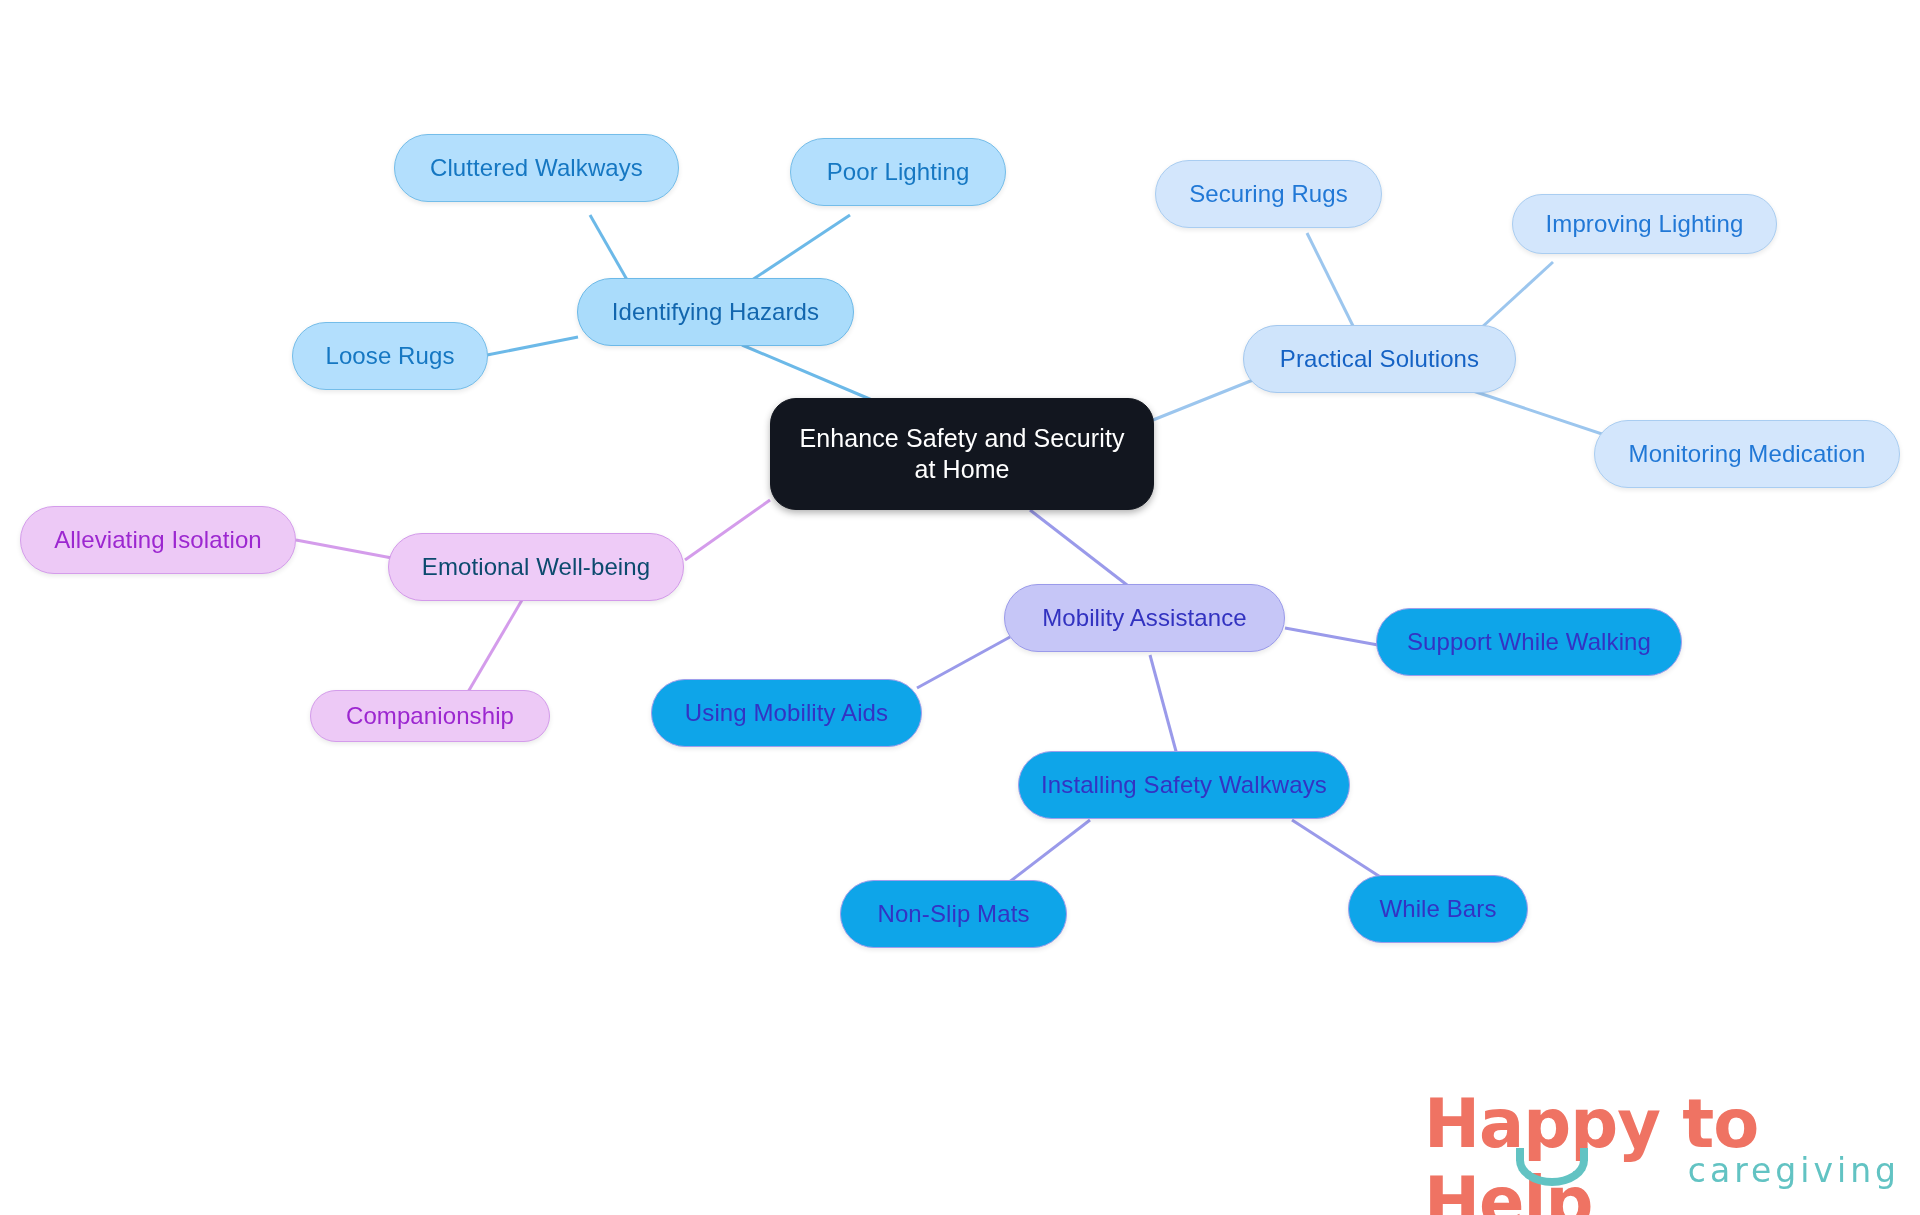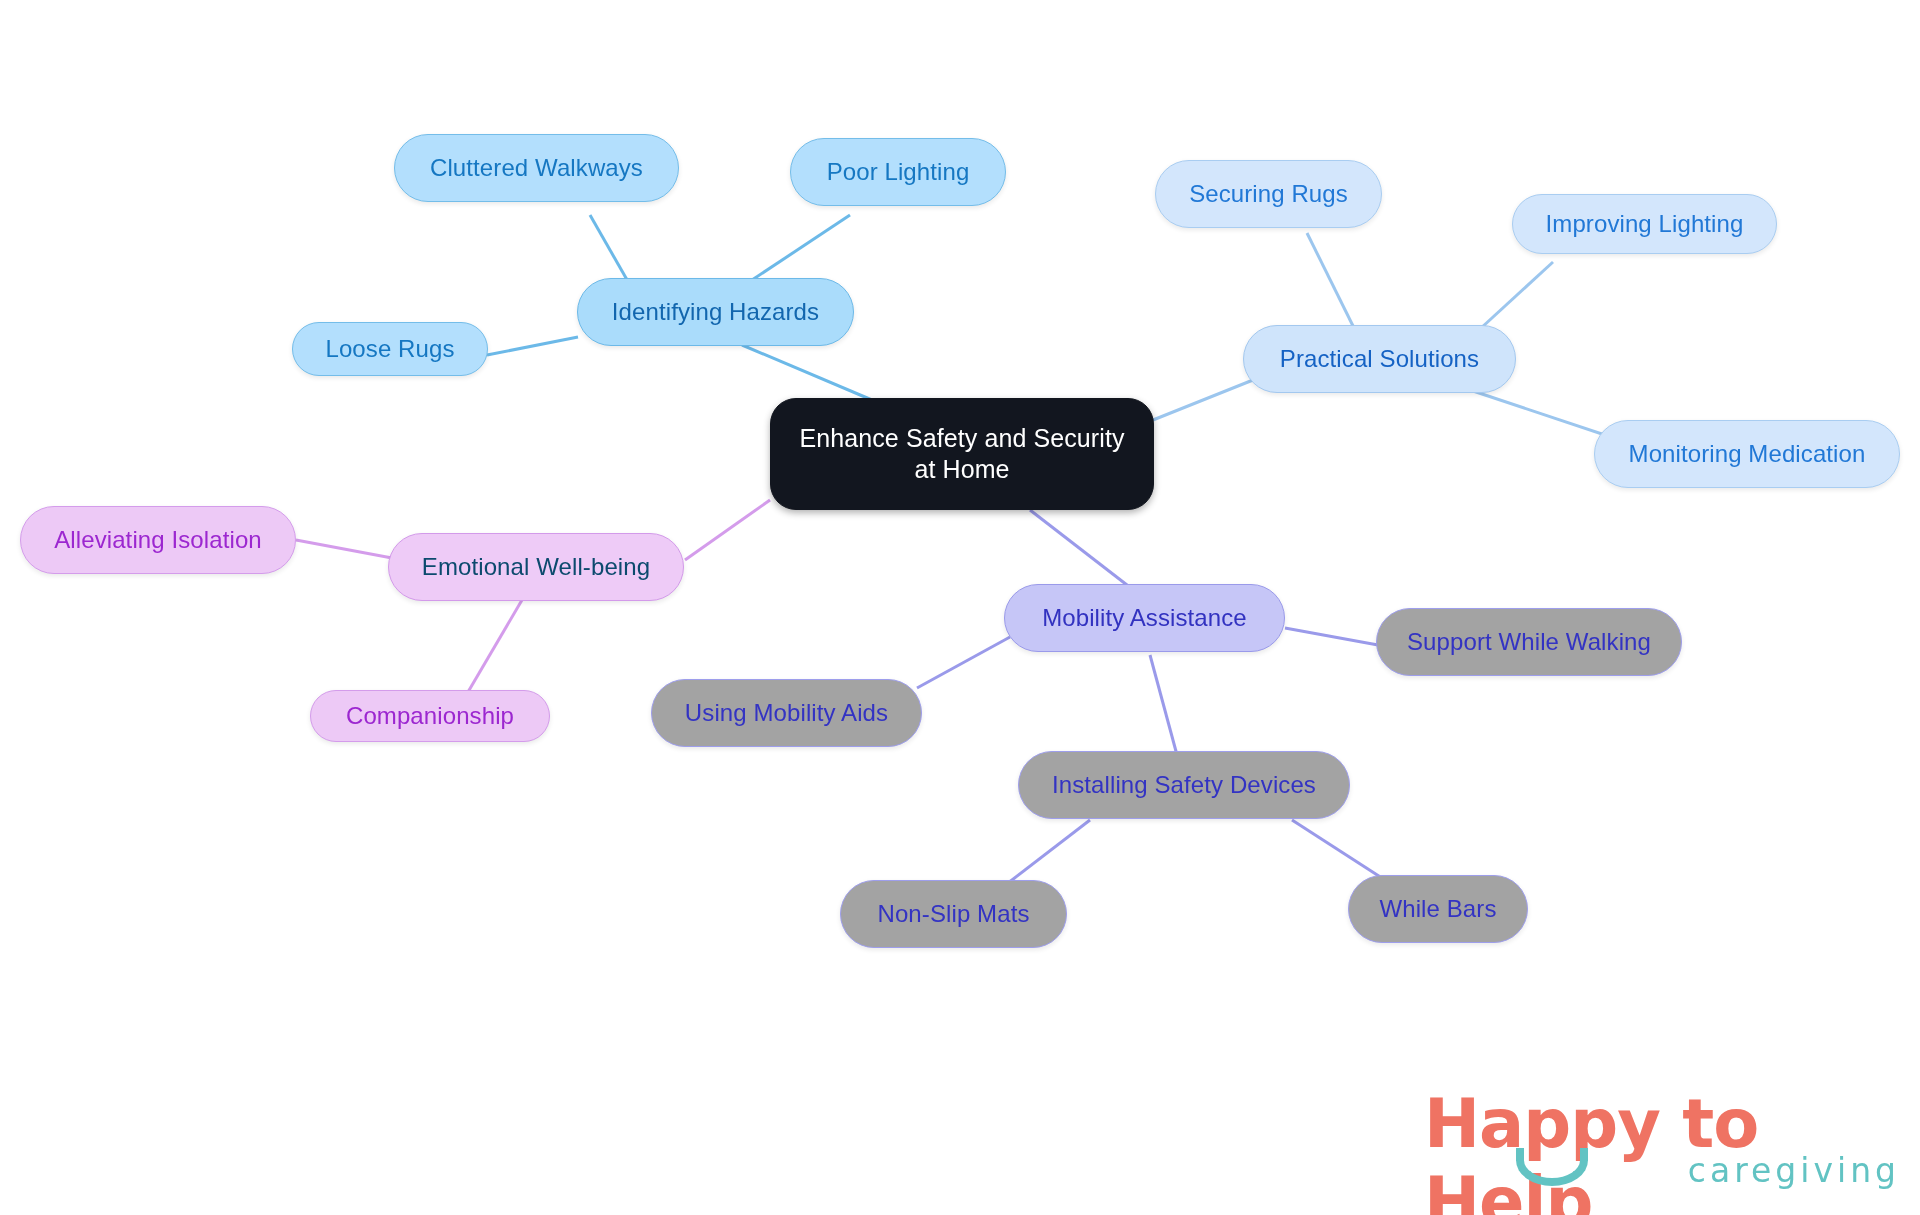--- a/index.html
+++ b/index.html
@@ -73,21 +73,21 @@
     box-shadow: 0 2px 5px rgba(0,0,0,0.09);
   }
   .node.purple-main {
     background: #c6c6f7;
     border-color: #9a9aea;
     color: #3232c0;
     font-size: 24px;
     box-shadow: 0 2px 5px rgba(0,0,0,0.09);
   }
   .node.purple-leaf {
-    background: #a3a3a3;
+    background: #0ea5e9;
     border-color: #9e9eec;
     color: #3333c3;
     font-size: 24px;
     box-shadow: 0 2px 5px rgba(0,0,0,0.09);
   }
   .node.violet-main {
     background: #eecbf7;
     border-color: #d39aea;
     color: #0c4a6e;
     font-size: 24px;
@@ -176,21 +176,21 @@
   </div>
 
   <div class="node blue-leaf" style="left:394px; top:134px; width:285px; height:68px;">
     <span>Cluttered Walkways</span>
   </div>
 
   <div class="node blue-leaf" style="left:790px; top:138px; width:216px; height:68px;">
     <span>Poor Lighting</span>
   </div>
 
-  <div class="node blue-leaf" style="left:292px; top:322px; width:196px; height:54px;">
+  <div class="node blue-leaf" style="left:292px; top:322px; width:196px; height:68px;">
     <span>Loose Rugs</span>
   </div>
 
   <div class="node paleblue-main" style="left:1243px; top:325px; width:273px; height:68px;">
     <span>Practical Solutions</span>
   </div>
 
   <div class="node paleblue-leaf" style="left:1155px; top:160px; width:227px; height:68px;">
     <span>Securing Rugs</span>
   </div>
@@ -209,21 +209,21 @@
 
   <div class="node purple-leaf" style="left:1376px; top:608px; width:306px; height:68px;">
     <span>Support While Walking</span>
   </div>
 
   <div class="node purple-leaf" style="left:651px; top:679px; width:271px; height:68px;">
     <span>Using Mobility Aids</span>
   </div>
 
   <div class="node purple-leaf" style="left:1018px; top:751px; width:332px; height:68px;">
-    <span>Installing Safety Devices</span>
+    <span>Installing Safety Walkways</span>
   </div>
 
   <div class="node purple-leaf" style="left:840px; top:880px; width:227px; height:68px;">
     <span>Non-Slip Mats</span>
   </div>
 
   <div class="node purple-leaf" style="left:1348px; top:875px; width:180px; height:68px;">
     <span>While Bars</span>
   </div>
 

